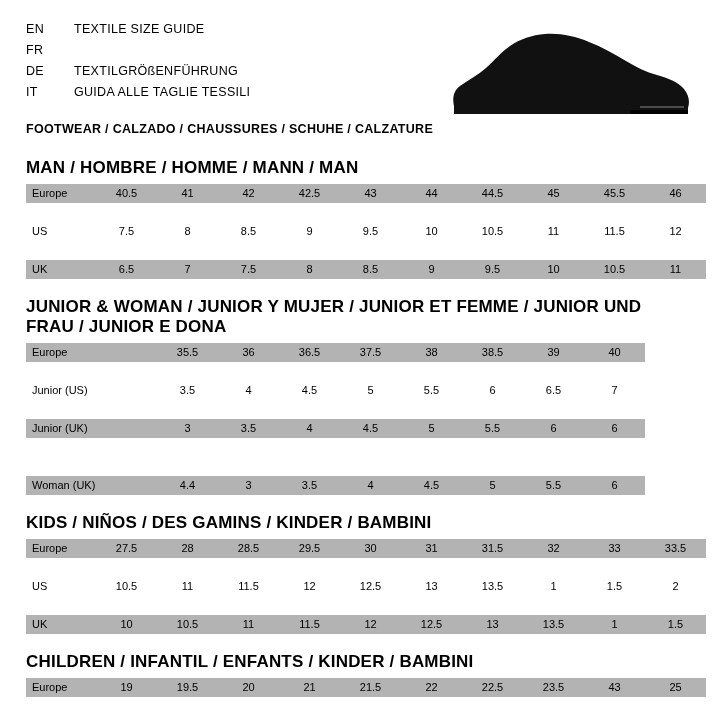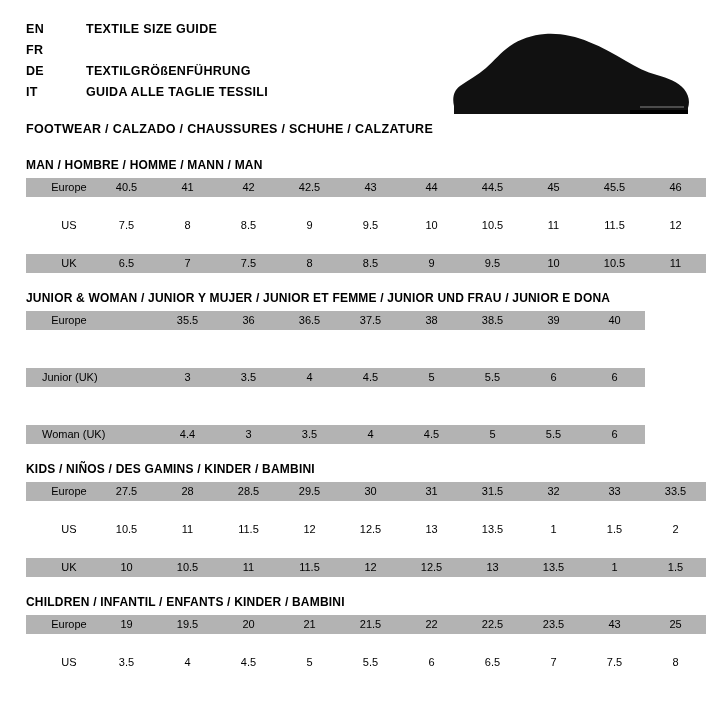--- a/index.html
+++ b/index.html
@@ -28,23 +28,22 @@
     height: 118px;
   }
   .lang-list {
     display: block;
   }
   .lang-row {
     display: flex;
     align-items: baseline;
     height: 21px;
     font-size: 12.5px;
-    font-weight: bold;
+    font-weight: normal;
     letter-spacing: 0.3px;
-    gap: 12px;
   }
   .lang-code {
     width: 48px;
     flex: none;
   }
   .lang-title {
     flex: 1;
   }
   .footwear-line {
     margin-top: 16px;
@@ -60,41 +59,41 @@
     top: 6px;
     width: 250px;
     height: 100px;
   }
 
   
   .section {
     margin-top: 18px;
   }
   .section-title {
-    font-size: 12px;
+    font-size: 17px;
     font-weight: bold;
     letter-spacing: 0.2px;
     margin-bottom: 6px;
   }
   table.size-table {
     border-collapse: collapse;
     table-layout: fixed;
     font-size: 11px;
   }
   table.size-table td {
     height: 19px;
     line-height: 19px;
     text-align: center;
     padding: 0;
     color: #000;
     white-space: nowrap;
   }
   table.size-table td.rowlabel {
-    text-align: center;
-    padding-left: 16px;
+    text-align: left;
+    padding-left: 6px;
   }
   tr.shaded td {
     background: #b3b3b3;
   }
   tr.plain td {
     background: #ffffff;
   }
   .spacer-row td {
     height: 3px;
     line-height: 3px;
@@ -229,20 +228,32 @@
               <td>36.5</td>
               <td>37.5</td>
               <td>38</td>
               <td>38.5</td>
               <td>39</td>
               <td>40</td>
             </tr>
             <tr class="spacer-row">
               <td colspan="10"></td>
             </tr>
+            <tr class="plain">
+              <td class="rowlabel">Junior (US)</td>
+              <td></td>
+              <td>3.5</td>
+              <td>4</td>
+              <td>4.5</td>
+              <td>5</td>
+              <td>5.5</td>
+              <td>6</td>
+              <td>6.5</td>
+              <td>7</td>
+            </tr>
             <tr class="spacer-row">
               <td colspan="10"></td>
             </tr>
             <tr class="shaded">
               <td class="rowlabel">Junior (UK)</td>
               <td></td>
               <td>3</td>
               <td>3.5</td>
               <td>4</td>
               <td>4.5</td>

